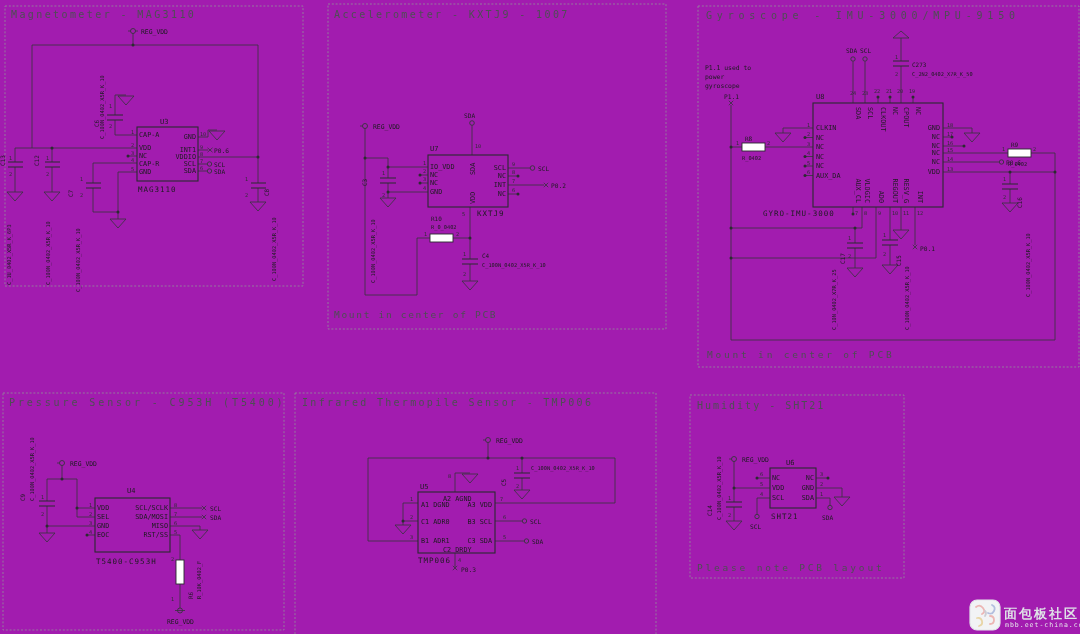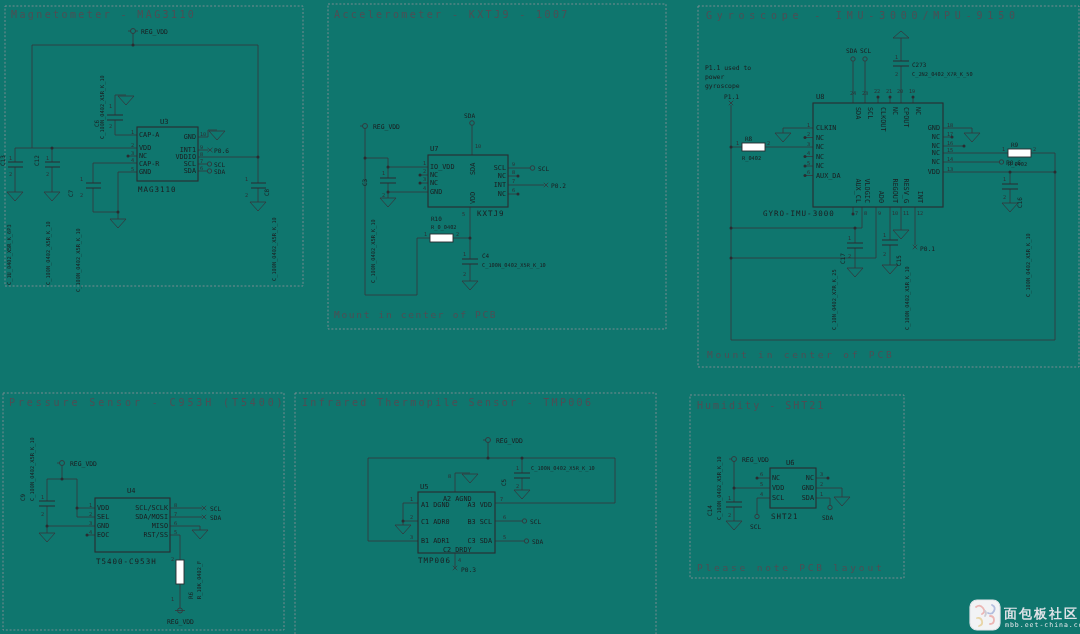--- a/index.html
+++ b/index.html
@@ -1,16 +1,16 @@
 <!DOCTYPE html>
 <html><head>
 <meta charset="utf-8">
 <style>
   html,body{margin:0;padding:0;background:#ffffff;}
-  #stage{position:relative;width:1080px;height:634px;background:#0f766e;overflow:hidden;
+  #stage{position:relative;width:1080px;height:634px;background:#a21caf;overflow:hidden;
          font-family:"DejaVu Sans Mono","Liberation Mono",monospace;}
   svg text{fill:#1c1c1f;font-family:"DejaVu Sans Mono","Liberation Mono",monospace;}
   .title{font-size:10px;fill:#4e4e54;}
   .ls20{letter-spacing:2.0px}.ls23{letter-spacing:2.3px}.ls24{letter-spacing:2.4px}.ls29{letter-spacing:2.9px}.ls48{letter-spacing:4.8px}
   .note{font-size:9.5px;fill:#4e4e54;}
   .nls17{letter-spacing:1.7px}.nls28{letter-spacing:2.8px}
   .pl{font-size:6.8px;}        
   .pn{font-size:5.2px;fill:#2e2e33;} 
   .cr{font-size:6px;}          
   .cv{font-size:5.3px;}        

